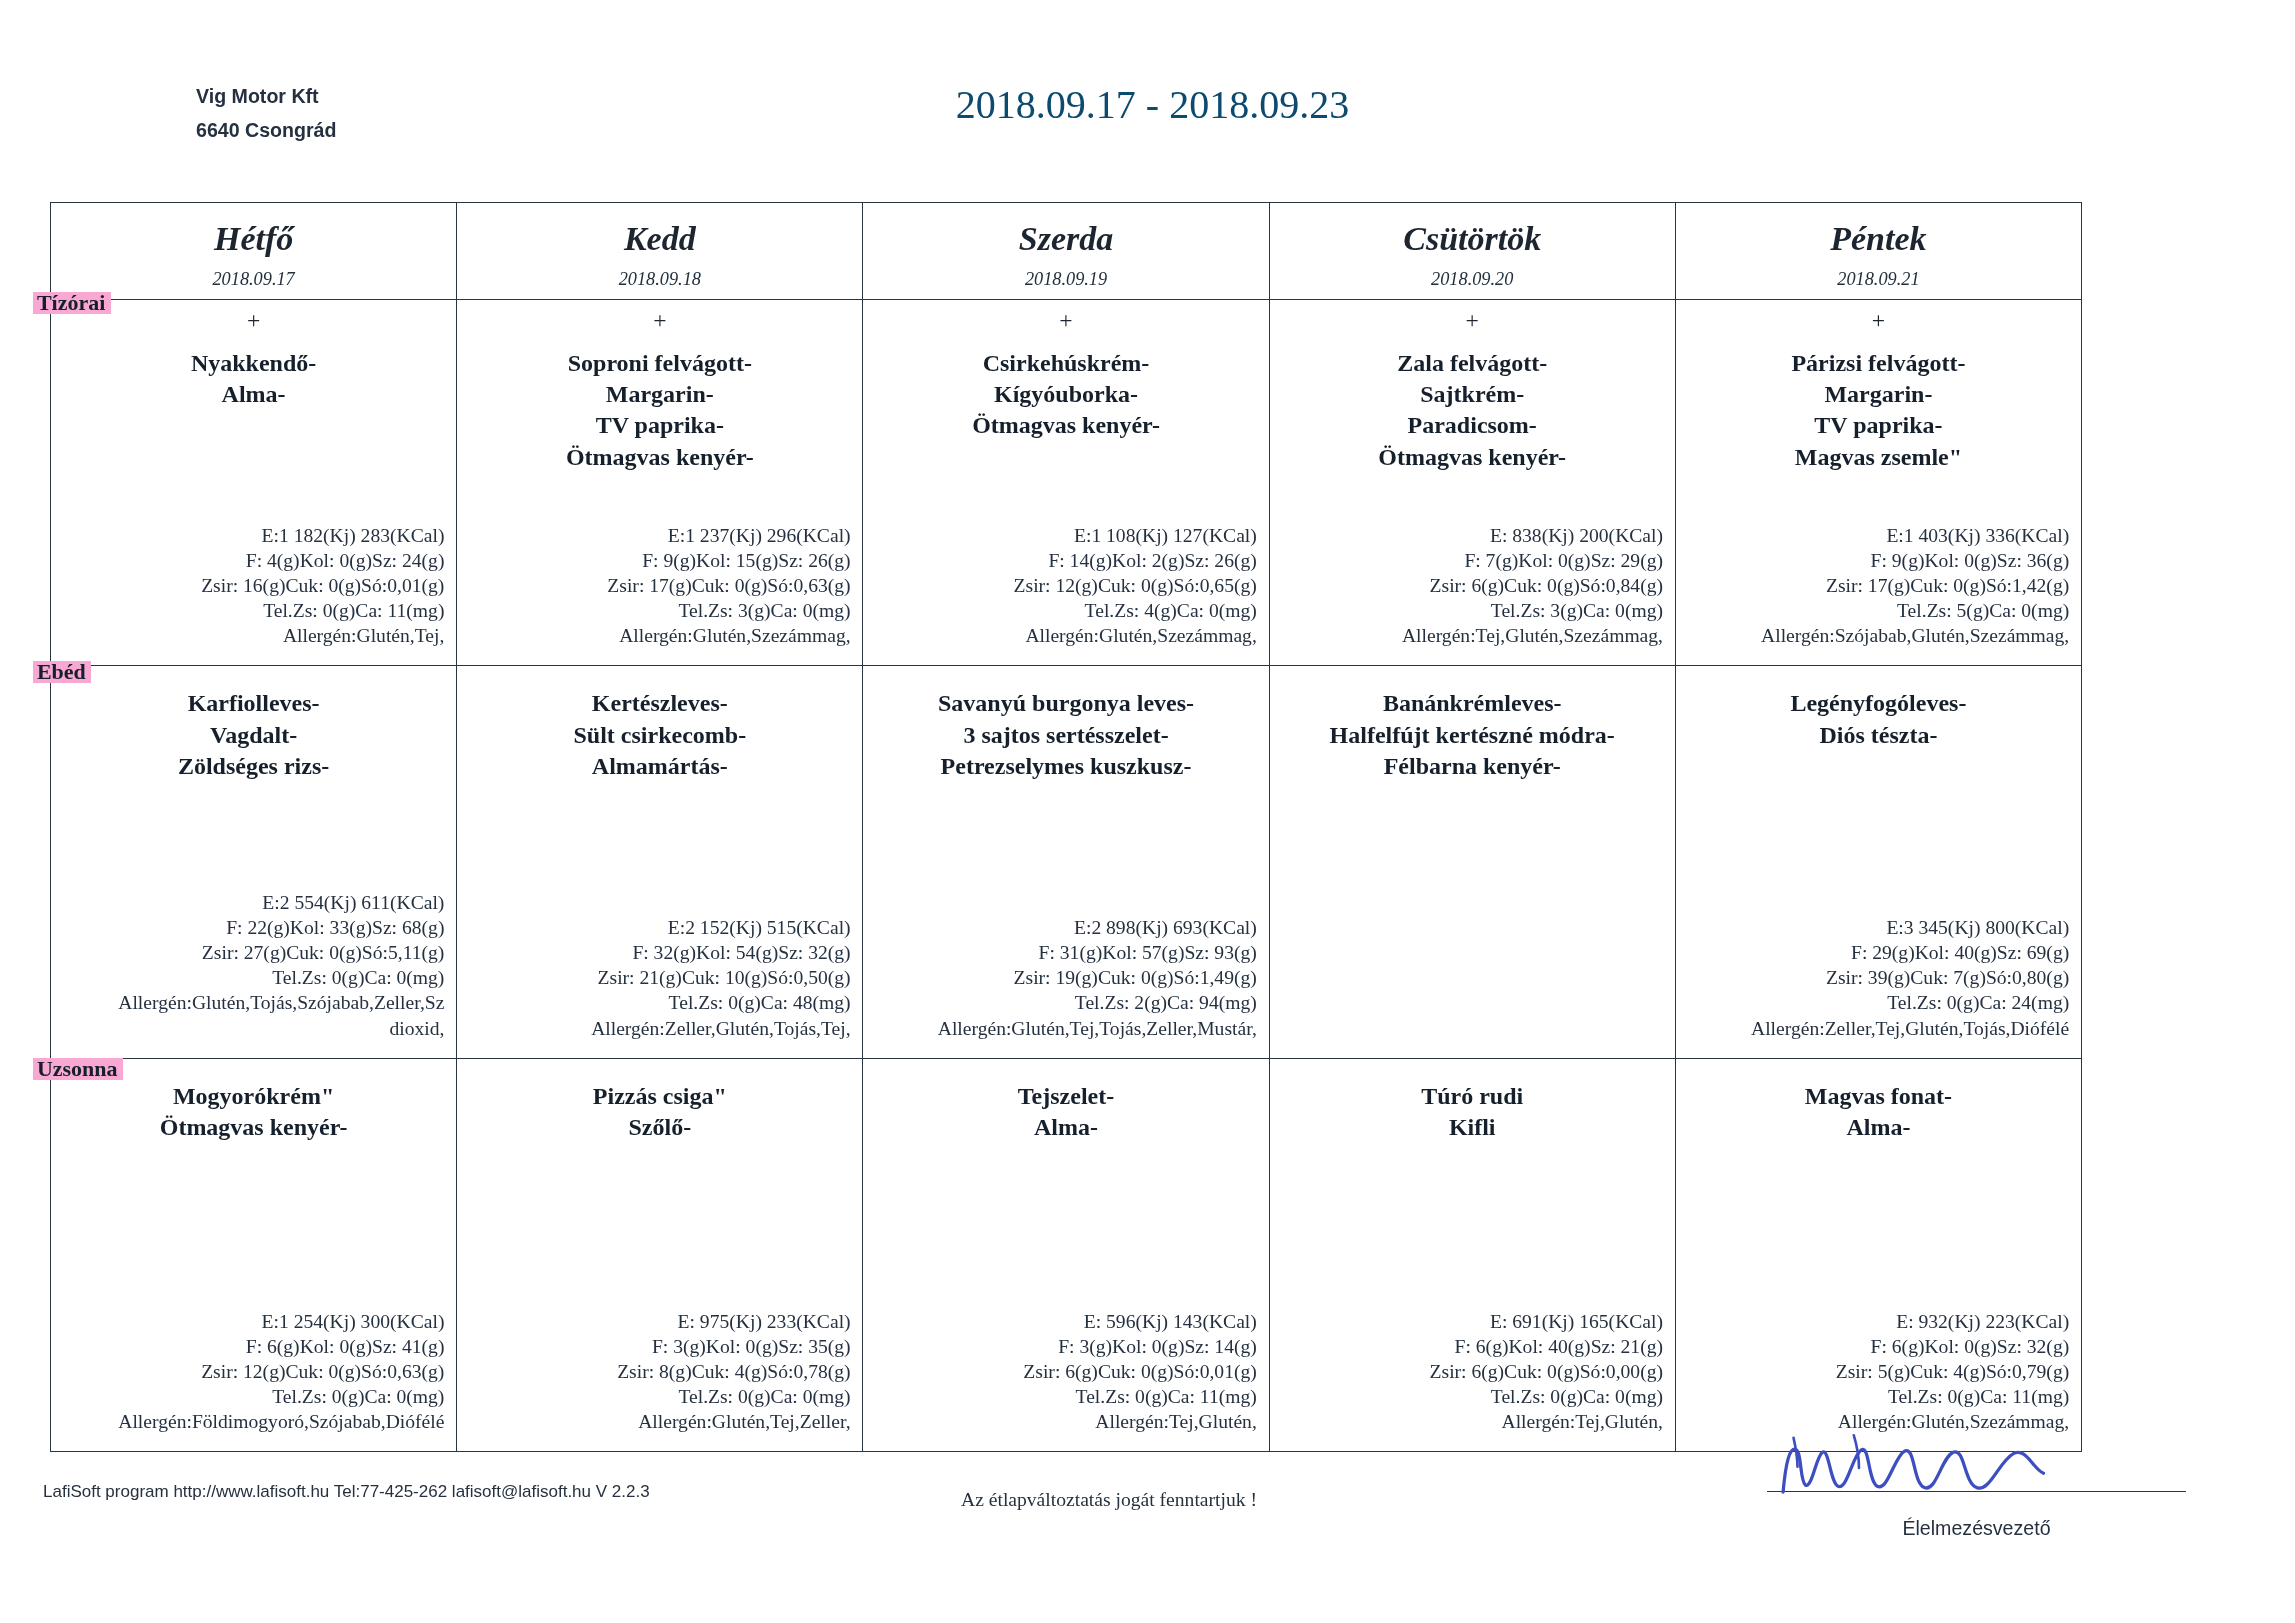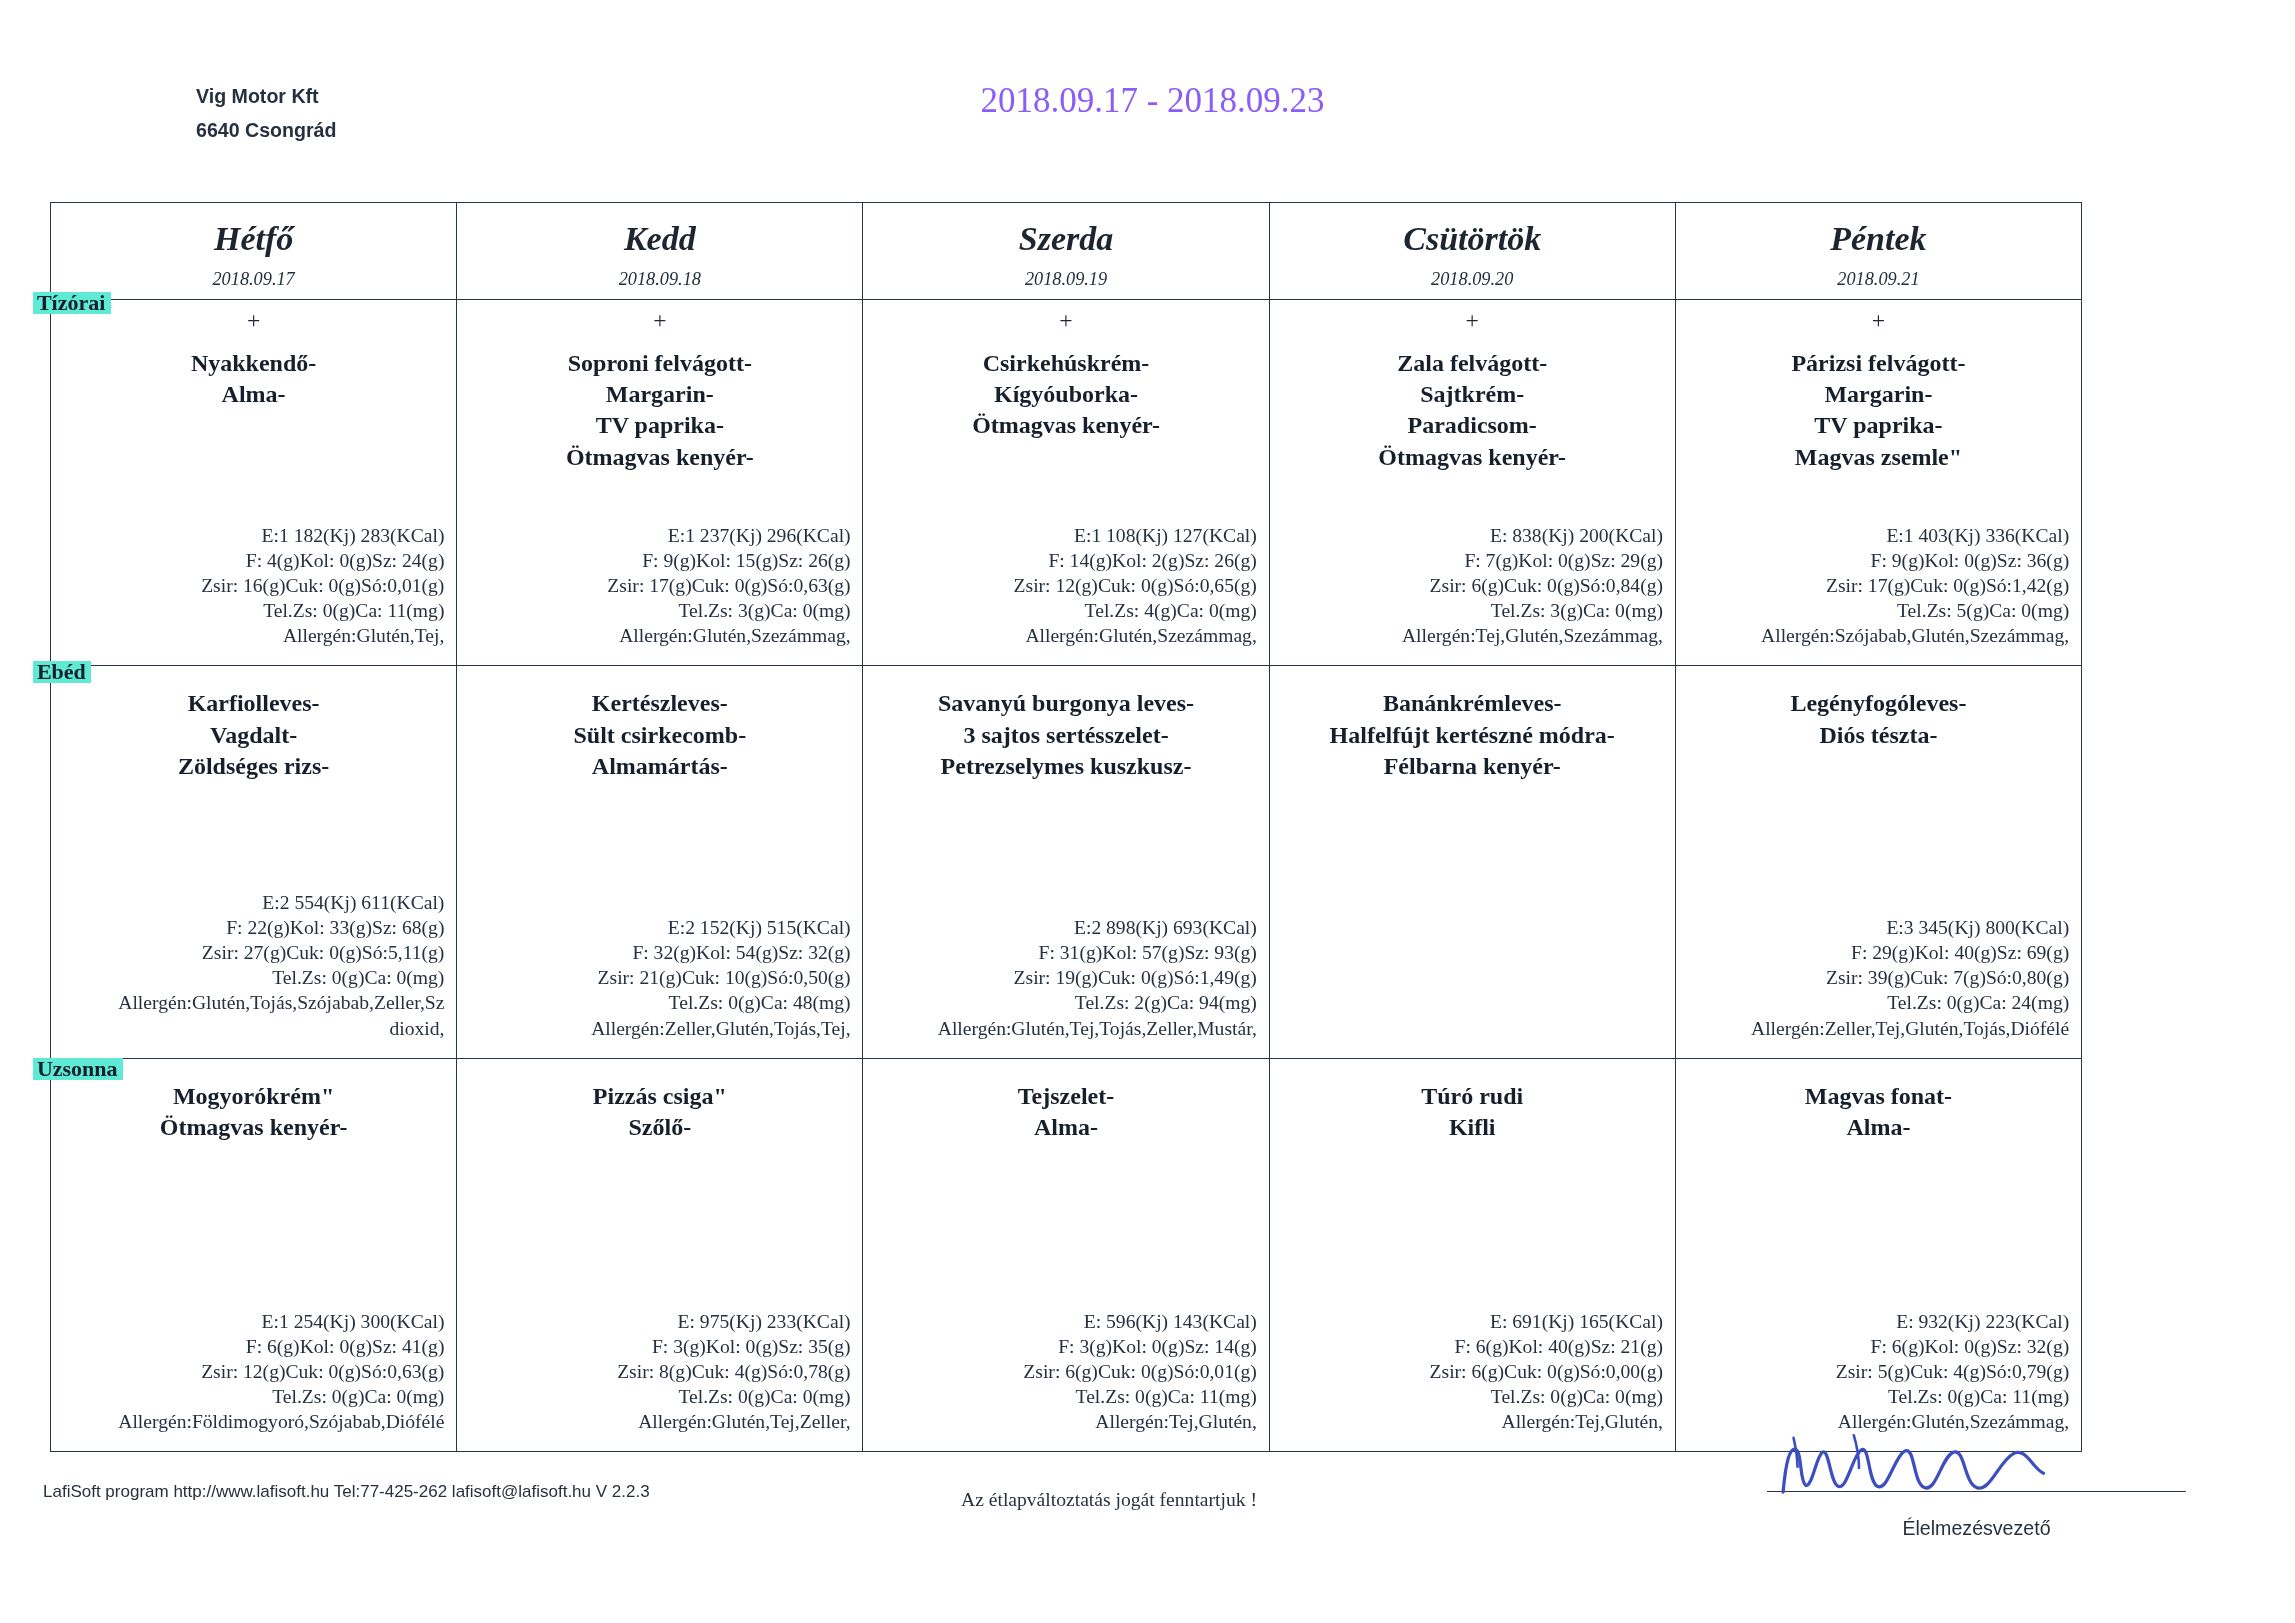--- a/index.html
+++ b/index.html
@@ -46,22 +46,22 @@
     font-family: "Liberation Serif", "DejaVu Serif", serif;
     font-weight: bold;
     font-size: 48px;
     letter-spacing: 0.7px;
     color: #1c2530;
     white-space: nowrap;
   }
   .doc-daterange {
     margin-top: 15.7px;
     font-family: "Liberation Serif", "DejaVu Serif", serif;
-    font-size: 35px;
-    color: #8b5cf6;
+    font-size: 40px;
+    color: #0c4a6e;
     white-space: nowrap;
   }
 
   
   .menu-table {
     position: absolute;
     left: 50px;
     top: 202px;
     width: 2032px;
     height: 1250px;
@@ -143,21 +143,21 @@
   .nutri div.wrap { white-space: normal; }
 
   
   .row-label {
     position: absolute;
     left: 33px;
     font-family: "Liberation Serif", "DejaVu Serif", serif;
     font-weight: bold;
     font-size: 22px;
     color: #16202c;
-    background: #5eead4;
+    background: #f9a8d4;
     padding: 0 5.2px 0 3.9px;
     z-index: 5;
     line-height: 1;
     text-align: center;
   }
   #label-tizorai { top: 292px; }
   #label-ebed    { top: 661px; }
   #label-uzsonna { top: 1058px; }
 
   

